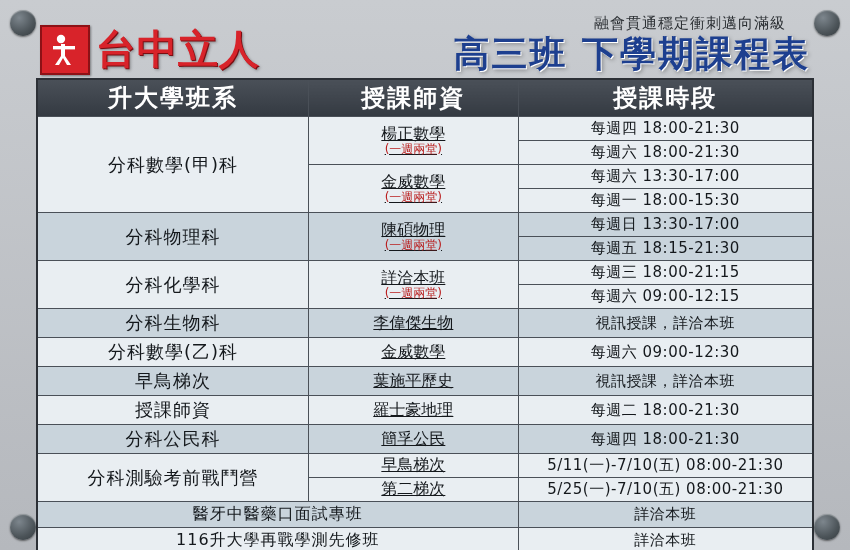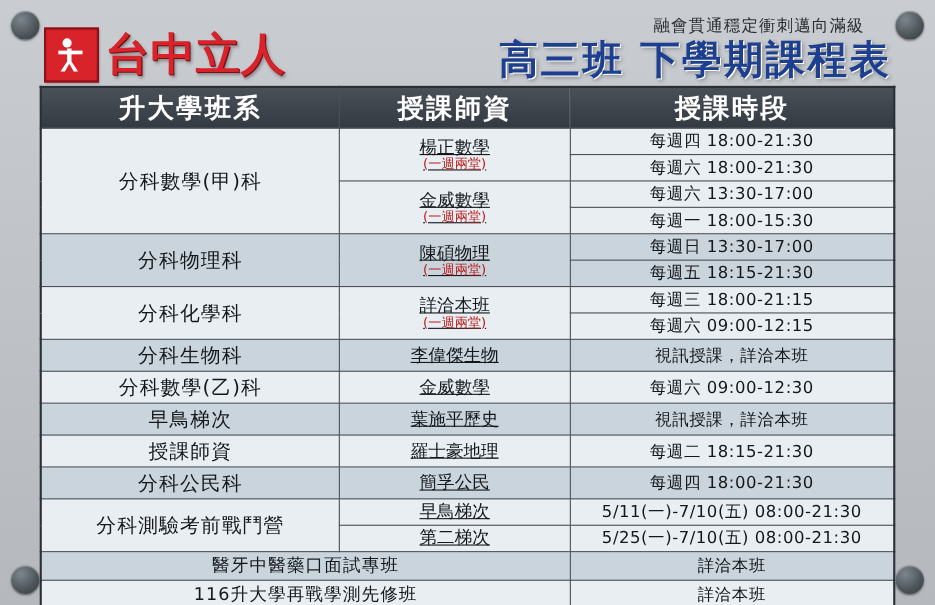--- a/index.html
+++ b/index.html
@@ -156,21 +156,21 @@
             <td class="time">每週六 09:00-12:30</td>
           </tr>
           <tr class="rowB">
             <td rowspan="1" class="subj">早鳥梯次</td>
             <td rowspan="1" class="teacher"><span>葉施平歷史</span></td>
             <td class="time">視訊授課，詳洽本班</td>
           </tr>
           <tr class="rowA">
             <td rowspan="1" class="subj">授課師資</td>
             <td rowspan="1" class="teacher"><span>羅士豪地理</span></td>
-            <td class="time">每週二 18:15-21:30</td>
+            <td class="time">每週二 18:00-21:30</td>
           </tr>
           <tr class="rowB">
             <td rowspan="1" class="subj">分科公民科</td>
             <td rowspan="1" class="teacher"><span>簡孚公民</span></td>
             <td class="time">每週四 18:00-21:30</td>
           </tr>
           <tr class="rowA">
             <td rowspan="2" class="subj">分科測驗考前戰鬥營</td>
             <td rowspan="1" class="teacher"><span>早鳥梯次</span></td>
             <td class="time">5/11(一)-7/10(五) 08:00-21:30</td>

